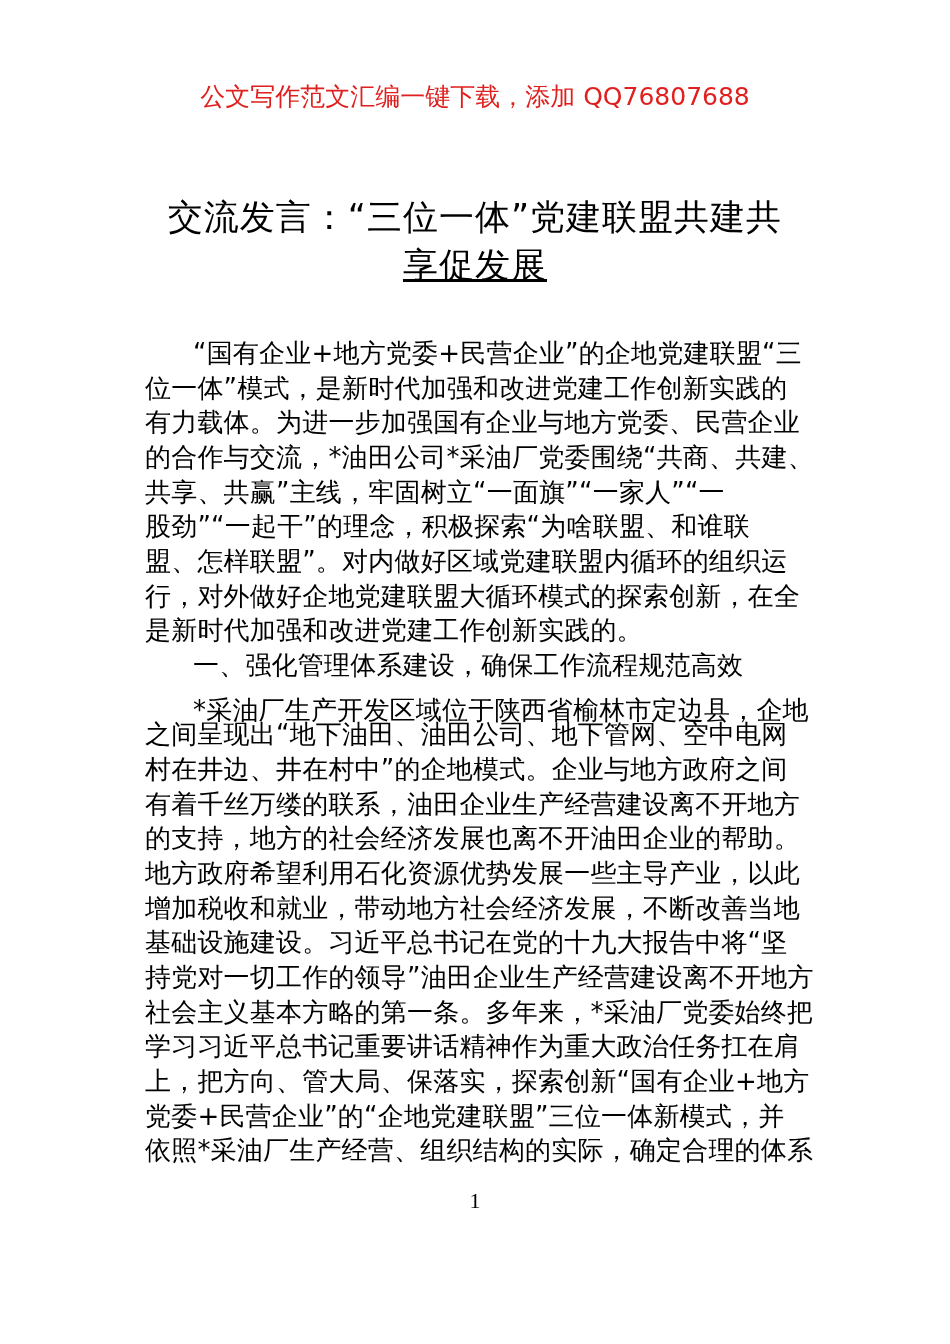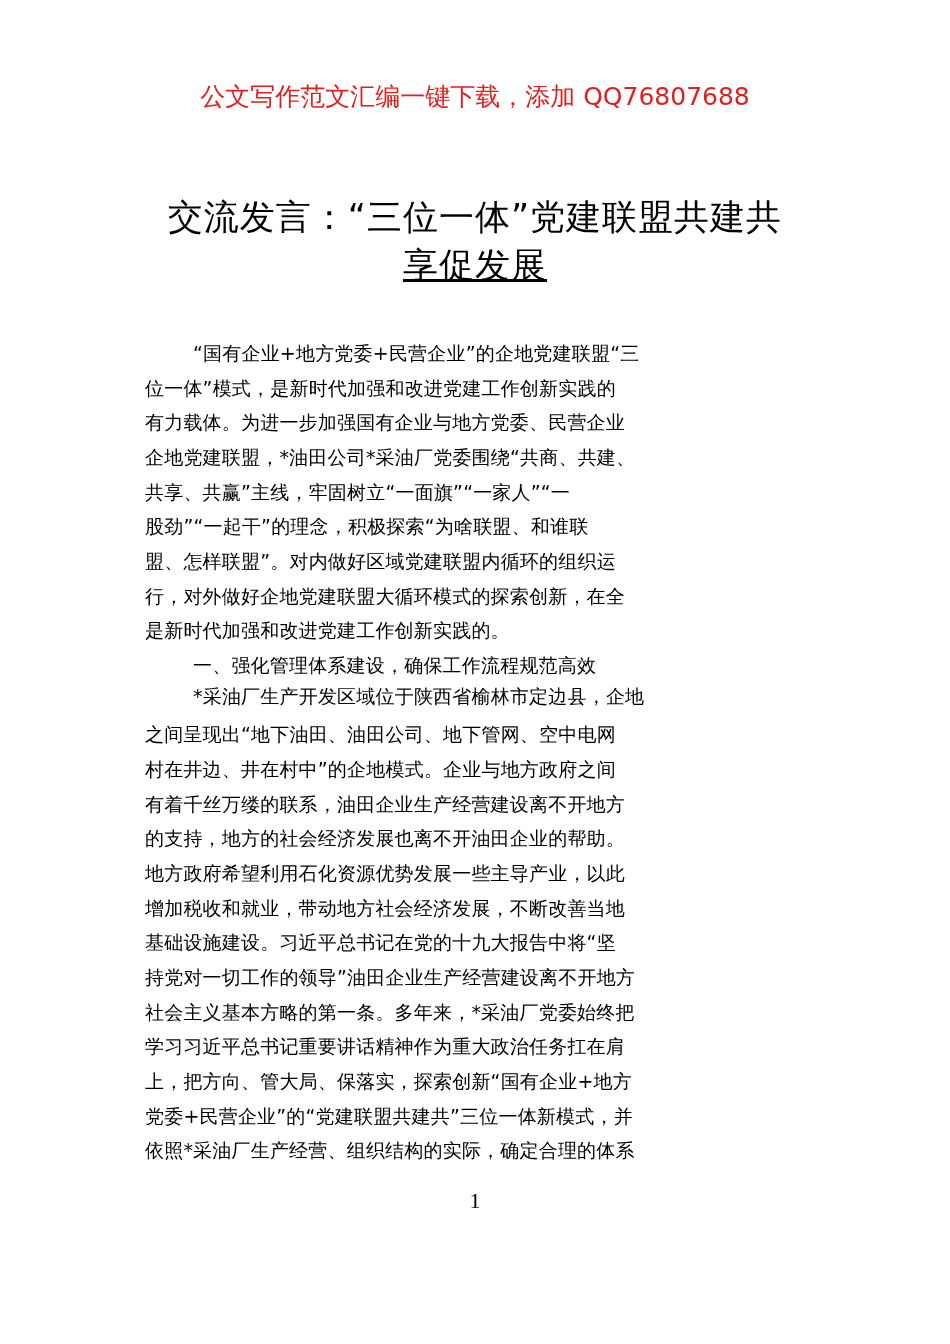--- a/index.html
+++ b/index.html
@@ -4,54 +4,54 @@
 <style>
   html, body { margin: 0; padding: 0; background: #ffffff; }
   body { width: 950px; height: 1344px; position: relative; overflow: hidden;
          font-family: "DejaVu Sans", "Liberation Sans", sans-serif; color: #000; }
   .header { position: absolute; left: 0; width: 950px; top: 84px; text-align: center;
             font-size: 25px; color: #e0201e; line-height: 26px; }
   .title { position: absolute; left: 0; width: 950px; text-align: center;
            font-size: 35px; line-height: 44px; letter-spacing: 1px; }
   .t1 { top: 179px; margin-top: 16px; }
   .t2 { top: 243px; text-decoration: underline; }
-  .line { position: absolute; left: 145px; width: 680px; font-size: 19px;
+  .line { position: absolute; left: 145px; width: 680px; font-size: 26px;
           line-height: 30px; white-space: nowrap; letter-spacing: 0.2px; }
   .indent { left: 193px; }
   .page-num { position: absolute; left: 0; width: 950px; top: 1188px; text-align: center;
               font-family: "Liberation Serif", "DejaVu Serif", serif; font-size: 22px; }
 </style>
 </head>
 <body>
 
 <div class="header">公文写作范文汇编一键下载，添加 QQ76807688</div>
 
 <div class="title t1">交流发言：“三位一体”党建联盟共建共</div>
 <div class="title t2">享促发展</div>
 
 <div>
   <div class="line indent" style="top:338px">“国有企业+地方党委+民营企业”的企地党建联盟“三</div>
   <div class="line" style="top:373px">位一体”模式，是新时代加强和改进党建工作创新实践的</div>
   <div class="line" style="top:407px">有力载体。为进一步加强国有企业与地方党委、民营企业</div>
-  <div class="line" style="top:442px">企地党建联盟，*油田公司*采油厂党委围绕“共商、共建、</div>
+  <div class="line" style="top:442px">的合作与交流，*油田公司*采油厂党委围绕“共商、共建、</div>
   <div class="line" style="top:477px">共享、共赢”主线，牢固树立“一面旗”“一家人”“一</div>
   <div class="line" style="top:511px">股劲”“一起干”的理念，积极探索“为啥联盟、和谁联</div>
   <div class="line" style="top:546px">盟、怎样联盟”。对内做好区域党建联盟内循环的组织运</div>
   <div class="line" style="top:581px">行，对外做好企地党建联盟大循环模式的探索创新，在全</div>
   <div class="line" style="top:615px">是新时代加强和改进党建工作创新实践的。</div>
   <div class="line indent" style="top:650px">一、强化管理体系建设，确保工作流程规范高效</div>
-  <div class="line indent" style="top:681px">*采油厂生产开发区域位于陕西省榆林市定边县，企地</div>
+  <div class="line indent" style="top:695px">*采油厂生产开发区域位于陕西省榆林市定边县，企地</div>
   <div class="line" style="top:719px">之间呈现出“地下油田、油田公司、地下管网、空中电网</div>
   <div class="line" style="top:754px">村在井边、井在村中”的企地模式。企业与地方政府之间</div>
   <div class="line" style="top:789px">有着千丝万缕的联系，油田企业生产经营建设离不开地方</div>
   <div class="line" style="top:823px">的支持，地方的社会经济发展也离不开油田企业的帮助。</div>
   <div class="line" style="top:858px">地方政府希望利用石化资源优势发展一些主导产业，以此</div>
   <div class="line" style="top:893px">增加税收和就业，带动地方社会经济发展，不断改善当地</div>
   <div class="line" style="top:927px">基础设施建设。习近平总书记在党的十九大报告中将“坚</div>
   <div class="line" style="top:962px">持党对一切工作的领导”油田企业生产经营建设离不开地方</div>
   <div class="line" style="top:997px">社会主义基本方略的第一条。多年来，*采油厂党委始终把</div>
   <div class="line" style="top:1031px">学习习近平总书记重要讲话精神作为重大政治任务扛在肩</div>
   <div class="line" style="top:1066px">上，把方向、管大局、保落实，探索创新“国有企业+地方</div>
-  <div class="line" style="top:1101px">党委+民营企业”的“党建联盟共建共”三位一体新模式，并</div>
+  <div class="line" style="top:1101px">党委+民营企业”的“企地党建联盟”三位一体新模式，并</div>
   <div class="line" style="top:1135px">依照*采油厂生产经营、组织结构的实际，确定合理的体系</div>
 </div>
 
 <div class="page-num">1</div>
 
 </body></html>

